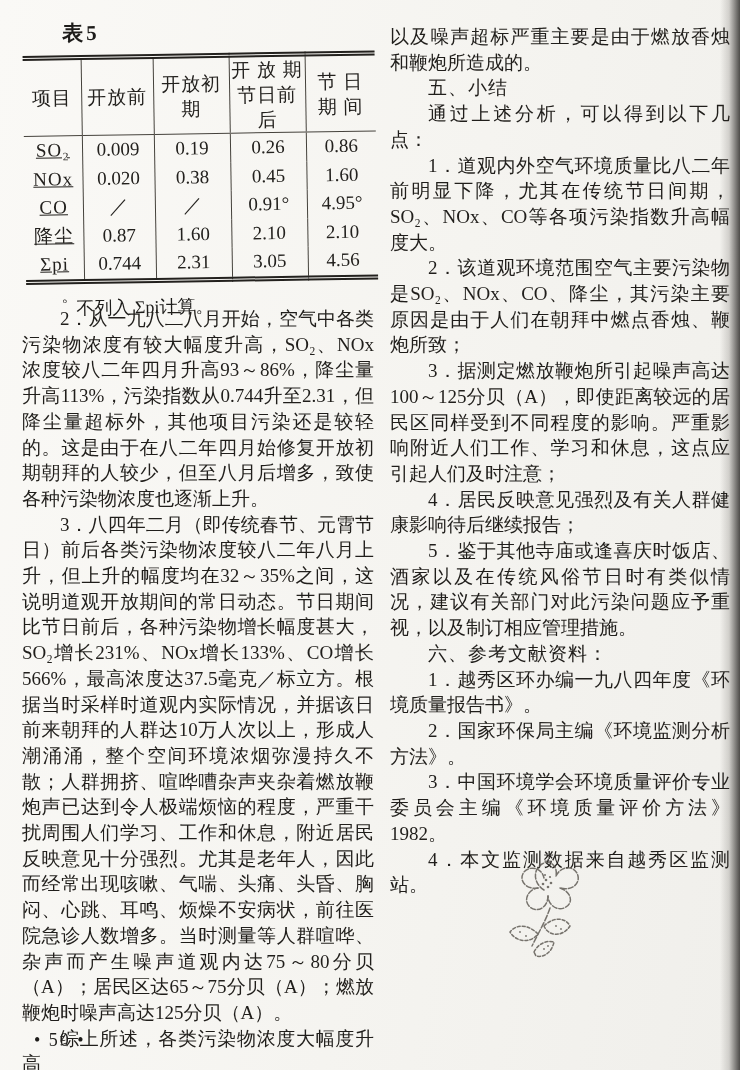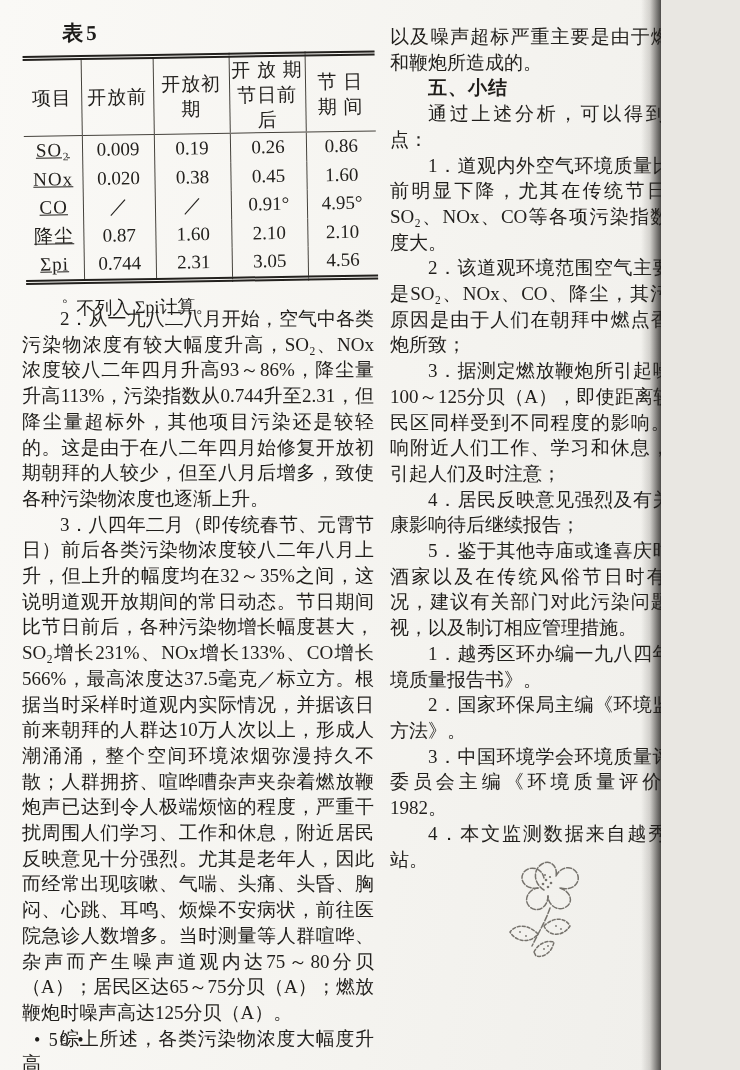--- a/index.html
+++ b/index.html
@@ -2,24 +2,23 @@
 <html><head>
 <meta charset="utf-8">
 <style>
   html,body { margin:0; padding:0; }
   body {
     width:740px; height:1070px;
     background:#e9e7e2;
     font-family:"Liberation Serif","DejaVu Serif",serif;
   }
   .page {
-    position:relative; width:633px; height:1070px; overflow:hidden;
+    position:relative; width:740px; height:1070px; overflow:hidden;
     background:linear-gradient(100deg,#faf9f6 0%,#f5f4f0 55%,#f0efeb 100%);
     color:#1d1c1a;
-    padding-left:28px;
   }
   .edge-right {
     position:absolute; top:0; right:0; width:20px; height:100%;
     background:linear-gradient(to right, rgba(60,55,50,0) 0%, rgba(60,55,50,0.18) 45%, rgba(30,28,26,0.78) 100%);
   }
 
   
   .table-block {
     position:absolute; left:22px; top:20px; width:352px;
     transform:rotate(-0.9deg); transform-origin:left top;
@@ -46,21 +45,21 @@
   .fn-marker { font-size:12px; vertical-align:super; margin-right:9px; }
 
   
   .col-left  { position:absolute; left:22px;  top:306px; width:352px; }
   .col-right { position:absolute; left:390px; top:24px;  width:340px; }
   p.body {
     margin:0; font-size:19px; line-height:25.7px;
     text-align:justify; text-indent:2em; color:#201e1b;
   }
   p.noindent { text-indent:0; }
-  p.bold { font-weight:bold; letter-spacing:1px; }
+  p.bold { font-weight:normal; letter-spacing:1px; }
 
   .page-num { position:absolute; left:34px; top:1030px; font-size:18px; letter-spacing:2px; }
 
   .flower { position:absolute; left:498px; top:850px; opacity:0.8; }
 </style>
 </head>
 <body>
 
 <div class="page">
 
@@ -149,20 +148,21 @@
 
   <div class="col-right">
     <p class="body noindent">以及噪声超标严重主要是由于燃放香烛和鞭炮所造成的。</p>
     <p class="body bold">五、小结</p>
     <p class="body">通过上述分析，可以得到以下几点：</p>
     <p class="body">1．道观内外空气环境质量比八二年前明显下降，尤其在传统节日间期，SO₂、NOx、CO等各项污染指数升高幅度大。</p>
     <p class="body">2．该道观环境范围空气主要污染物是SO₂、NOx、CO、降尘，其污染主要原因是由于人们在朝拜中燃点香烛、鞭炮所致；</p>
     <p class="body">3．据测定燃放鞭炮所引起噪声高达100～125分贝（A），即使距离较远的居民区同样受到不同程度的影响。严重影响附近人们工作、学习和休息，这点应引起人们及时注意；</p>
     <p class="body">4．居民反映意见强烈及有关人群健康影响待后继续报告；</p>
     <p class="body">5．鉴于其他寺庙或逢喜庆时饭店、酒家以及在传统风俗节日时有类似情况，建议有关部门对此污染问题应予重视，以及制订相应管理措施。</p>
+    <p class="body bold">六、参考文献资料：</p>
     <p class="body">1．越秀区环办编一九八四年度《环境质量报告书》。</p>
     <p class="body">2．国家环保局主编《环境监测分析方法》。</p>
     <p class="body">3．中国环境学会环境质量评价专业委员会主编《环境质量评价方法》1982。</p>
     <p class="body">4．本文监测数据来自越秀区监测站。</p>
   </div>
 
   <svg class="flower" width="92" height="122" viewBox="0 0 92 122">
     <g fill="none" stroke="#57534c" stroke-width="1.5" stroke-linecap="round" stroke-linejoin="round">
       <g stroke-dasharray="5 2">
         <path d="M46,40 C36,34 34,20 44,14 C52,9 60,16 58,26"></path>

